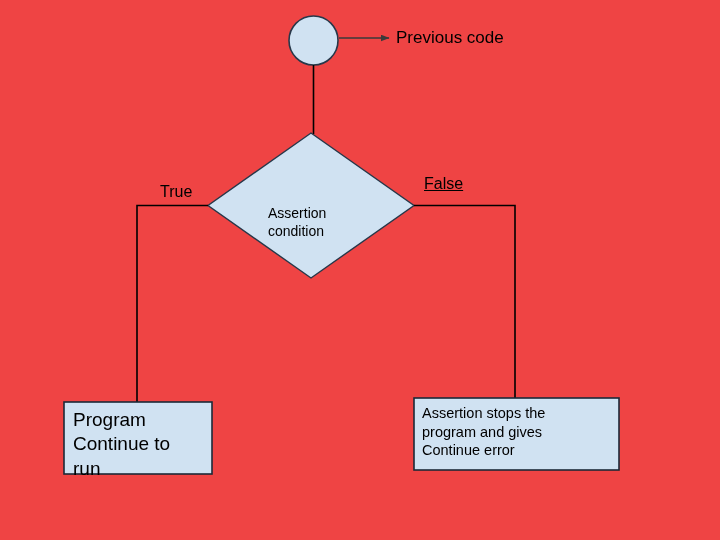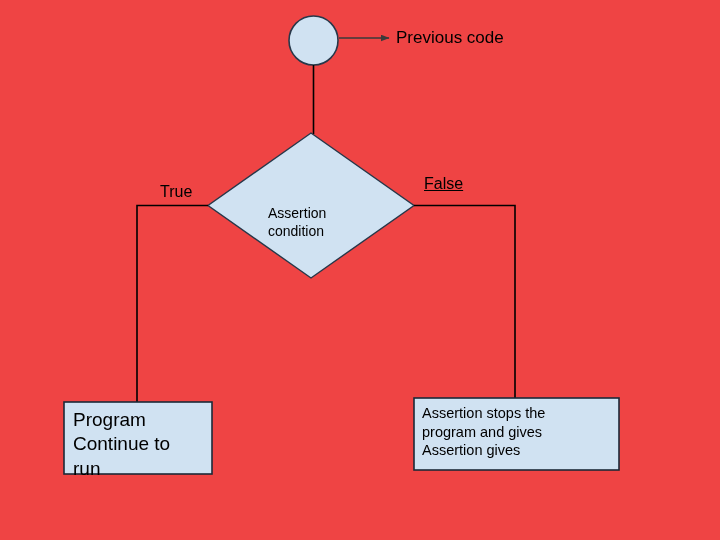--- a/index.html
+++ b/index.html
@@ -112,15 +112,15 @@
   <div class="node-label" id="true-label">True</div>
 
   <div class="node-label" id="false-label">False</div>
 
   <div class="node-label" id="true-box-text">Program
 Continue to
 run</div>
 
   <div class="node-label" id="false-box-text">Assertion stops the
 program and gives
-Assertion gives</div>
+Continue error</div>
 
 </div>
 
 </body></html>

